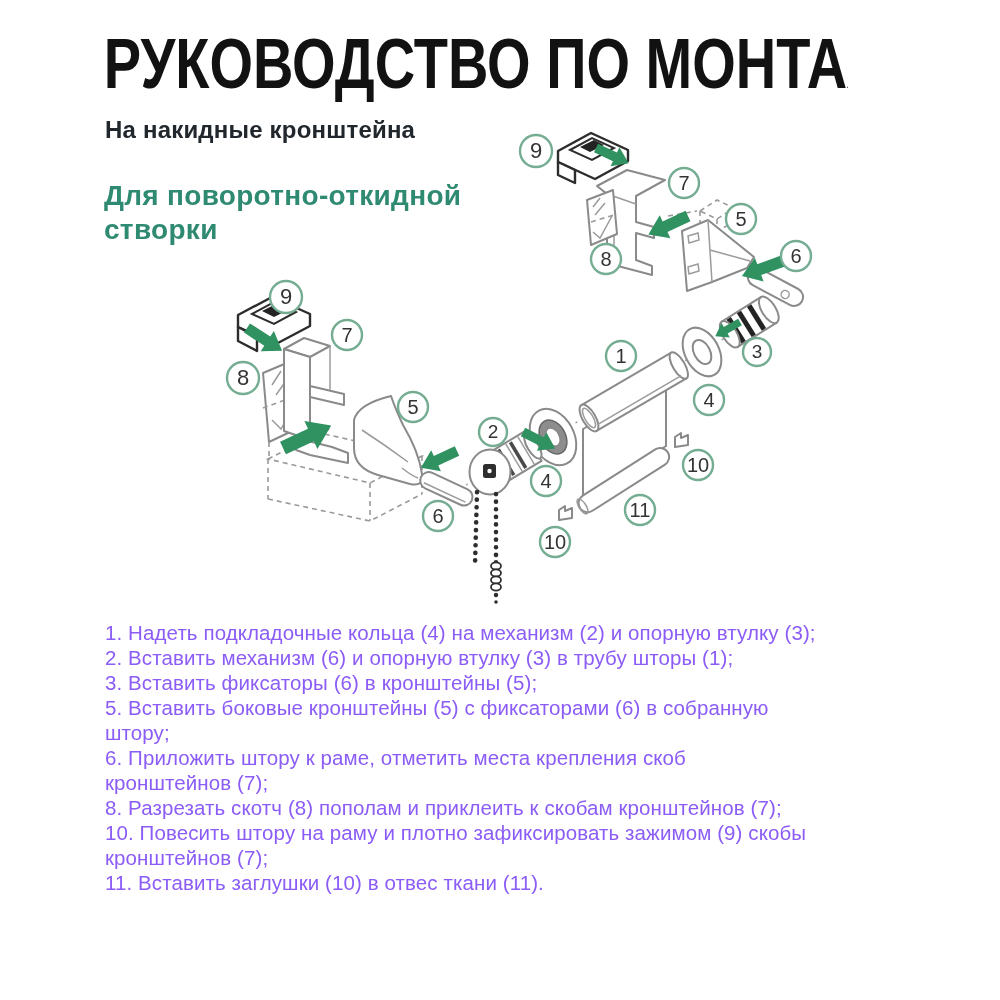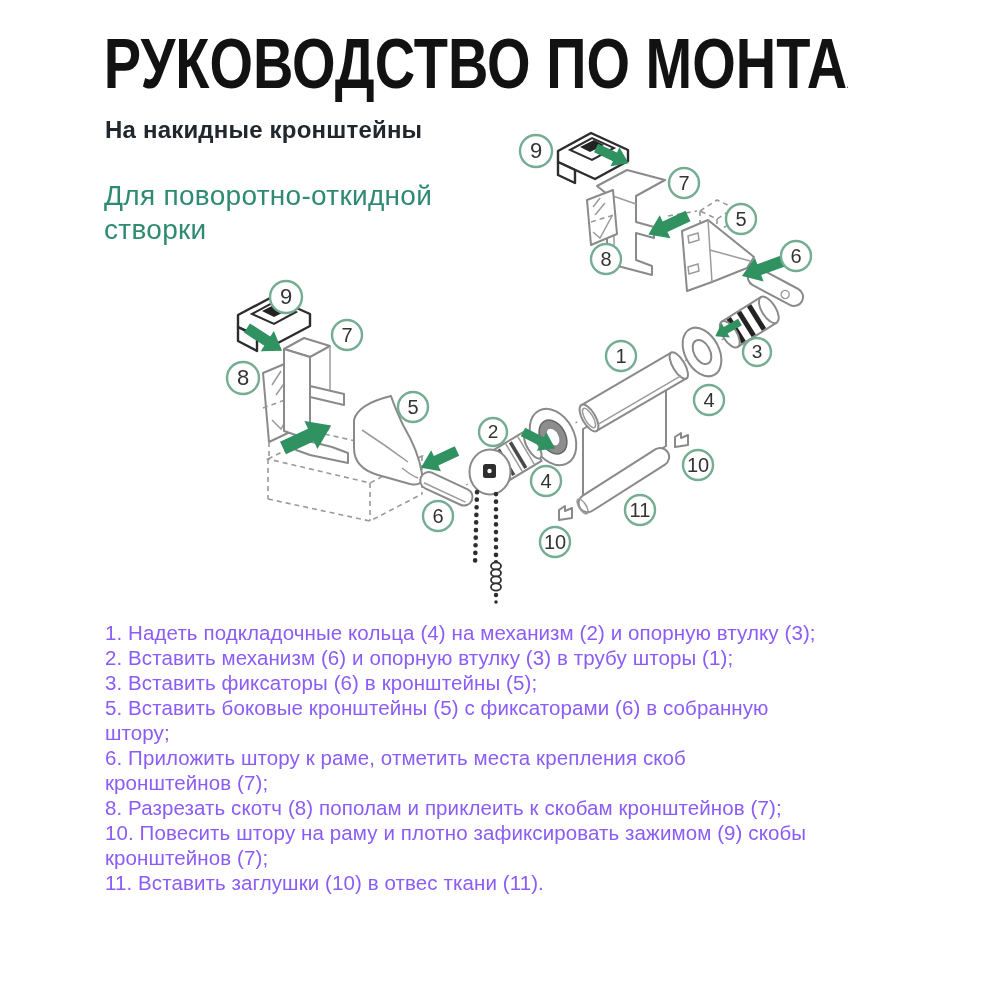--- a/index.html
+++ b/index.html
@@ -3,21 +3,21 @@
 <meta charset="utf-8">
 <style>
   html,body{margin:0;padding:0;background:#ffffff;}
   .page{position:relative;width:848px;height:1000px;background:#fff;overflow:hidden;
         font-family:"Liberation Sans",sans-serif;}
   .title{position:absolute;top:24px;left:0;width:1000px;margin:0;text-align:center;
          font-size:70px;font-weight:bold;color:#121212;}
   .title span{display:inline-block;transform:scaleX(0.8);transform-origin:50% 50%;white-space:nowrap;}
   .subtitle{position:absolute;left:105px;top:116px;font-size:24px;font-weight:bold;
             color:#21272c;letter-spacing:.2px;}
-  .heading{position:absolute;left:104px;top:179px;font-size:28px;font-weight:normal;
+  .heading{position:absolute;left:104px;top:179px;font-size:28px;font-weight:bold;
            color:var(--teal);line-height:34px;white-space:pre-line;letter-spacing:.3px;}
   .instructions{position:absolute;left:105px;top:620px;width:848px;font-size:20.5px;
                 line-height:25px;color:#8b5cf6;letter-spacing:.1px;}
   .instr{white-space:pre-line;}
   svg.diagram{position:absolute;left:0;top:0;width:1000px;height:1000px;display:block;}
   
   .ln{fill:#fff;stroke:#8a8a8a;stroke-width:2;stroke-linejoin:round;}
   .ln-thin{fill:none;stroke:#9b9b9b;stroke-width:1.5;}
   .dark{fill:#fff;stroke:#2d2d2d;stroke-width:2.4;stroke-linejoin:round;}
   .darkline{fill:none;stroke:#2d2d2d;stroke-width:2;}
@@ -30,21 +30,21 @@
   .callout circle{fill:#fff;stroke:var(--callout);stroke-width:2.4;}
   .callout text{fill:#333;text-anchor:middle;font-family:"Liberation Sans",sans-serif;}
 </style>
 </head>
 <body>
 
 <div class="page">
 
   <h1 class="title"><span>РУКОВОДСТВО ПО МОНТАЖУ</span></h1>
 
-  <div class="subtitle">На накидные кронштейны</div>
+  <div class="subtitle">На накидные кронштейна</div>
 
   <div class="heading">Для поворотно-откидной
 створки</div>
 
   <svg class="diagram" viewBox="0 0 1000 1000" aria-hidden="true">
     <defs>
       <path id="arr" d="M0,-5 L22,-5 L22,-11 L38,0 L22,11 L22,5 L0,5 Z"></path>
     </defs>
 
     <line class="axis" x1="466" y1="485" x2="776" y2="309"></line>

